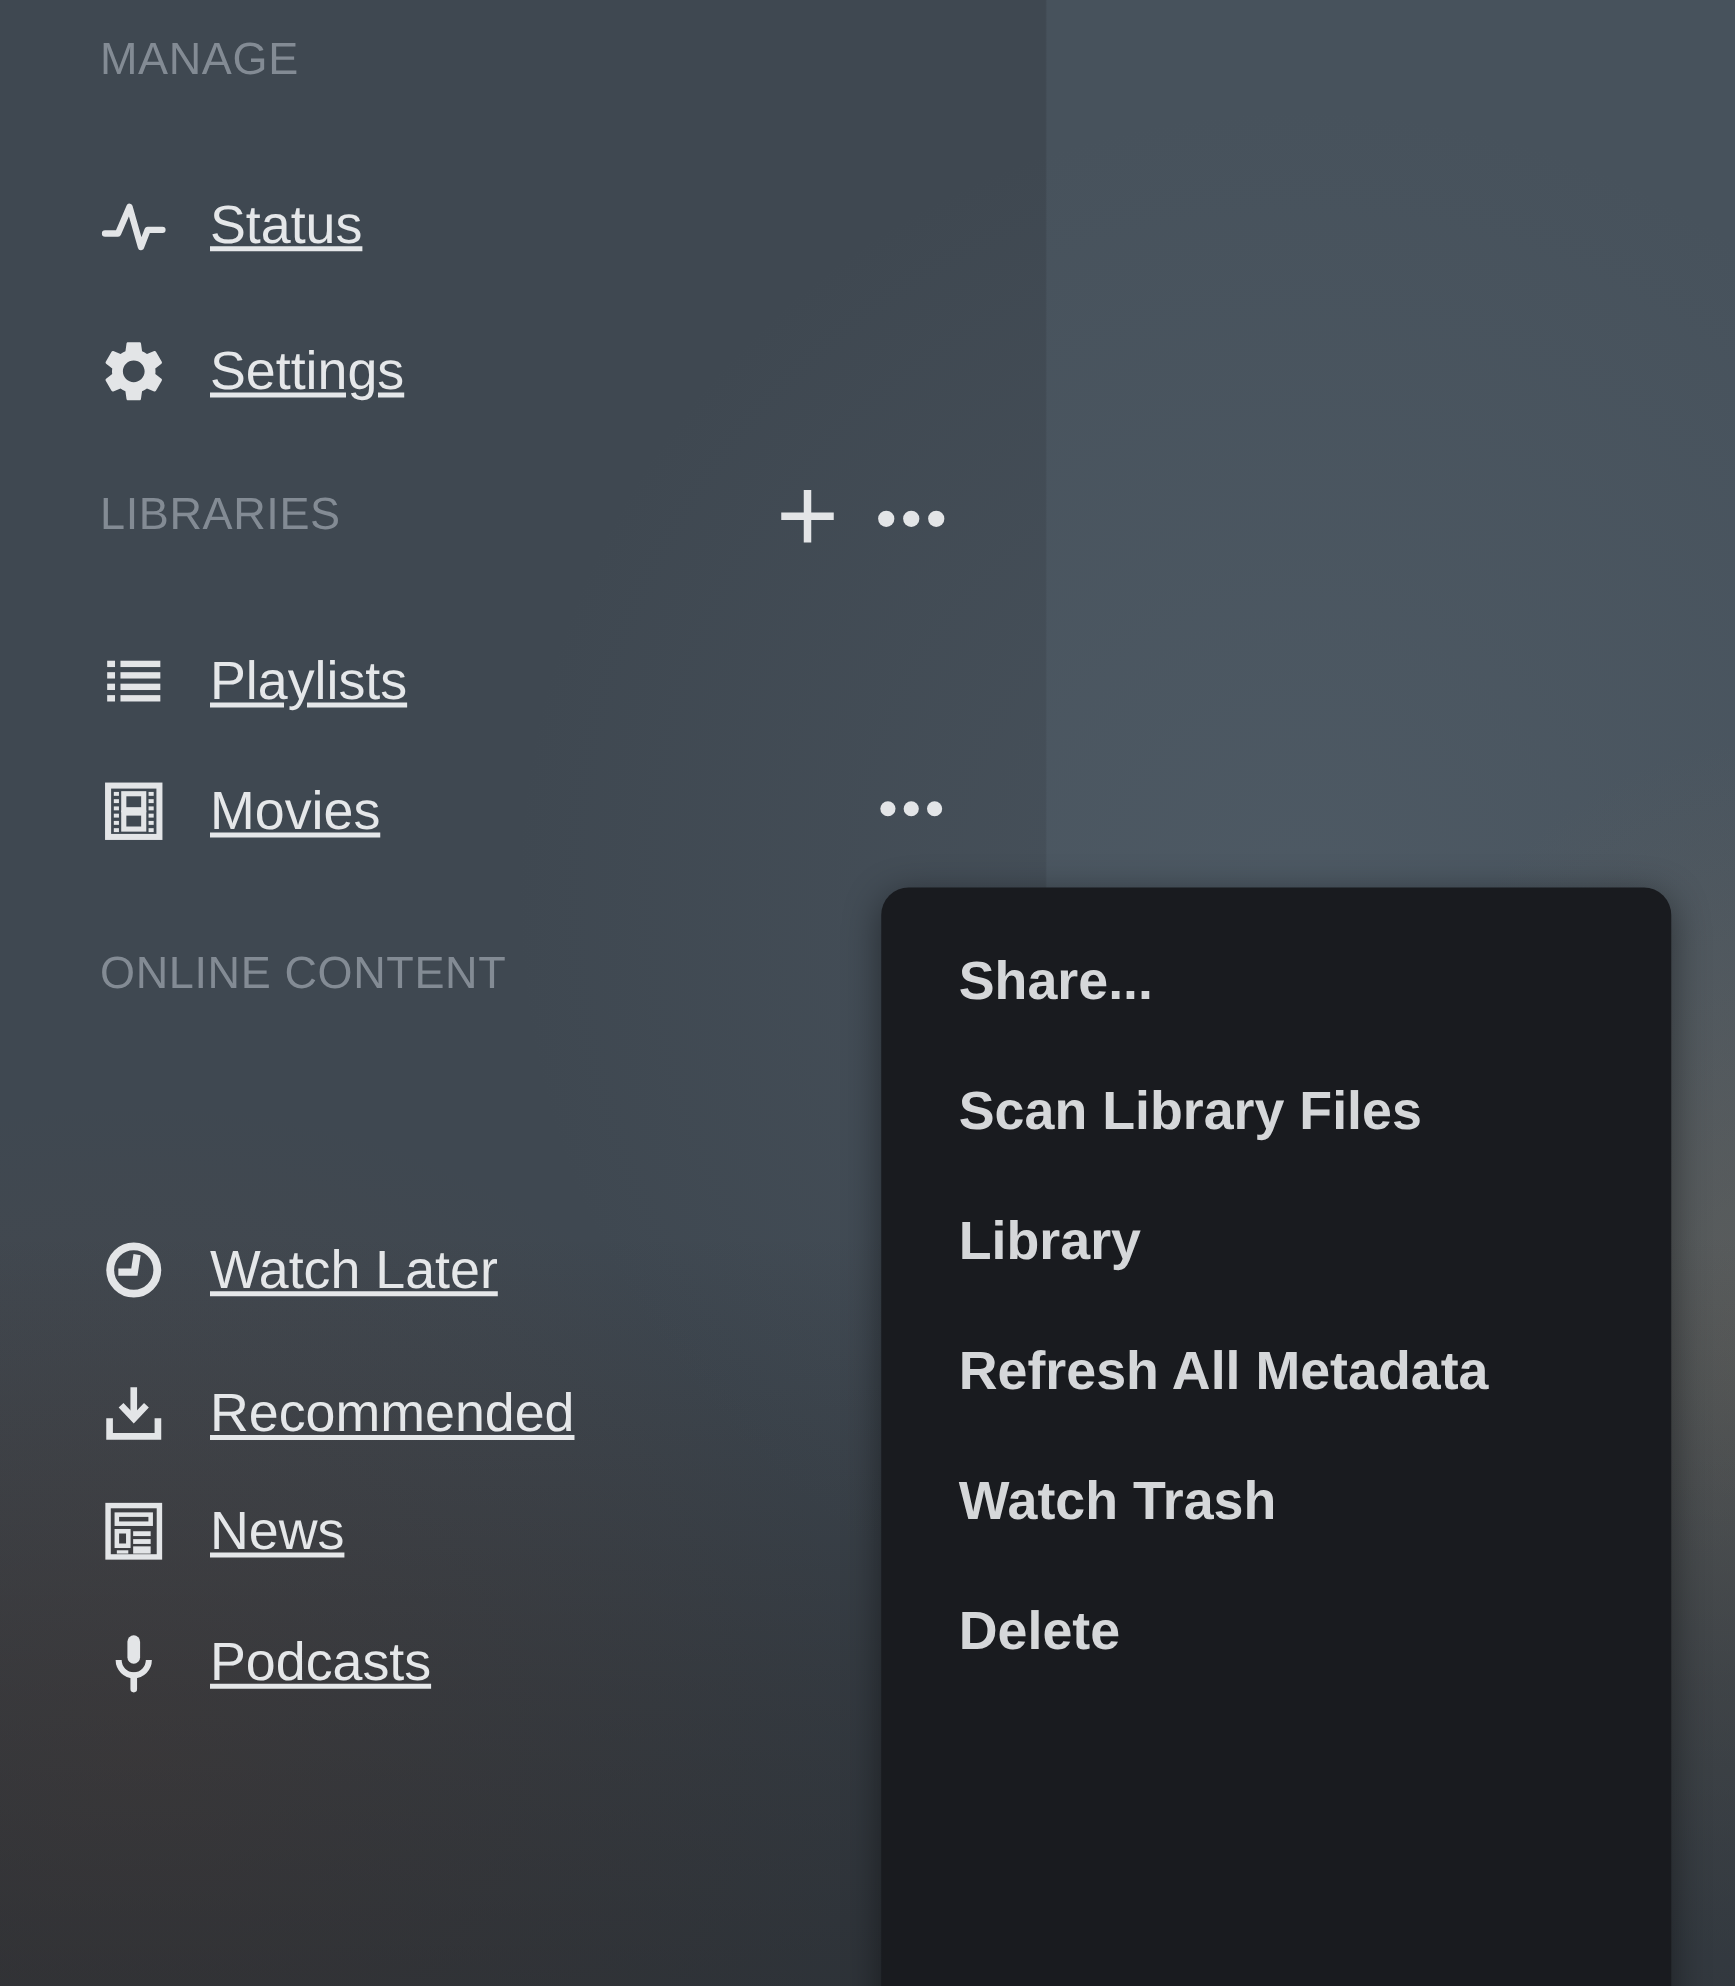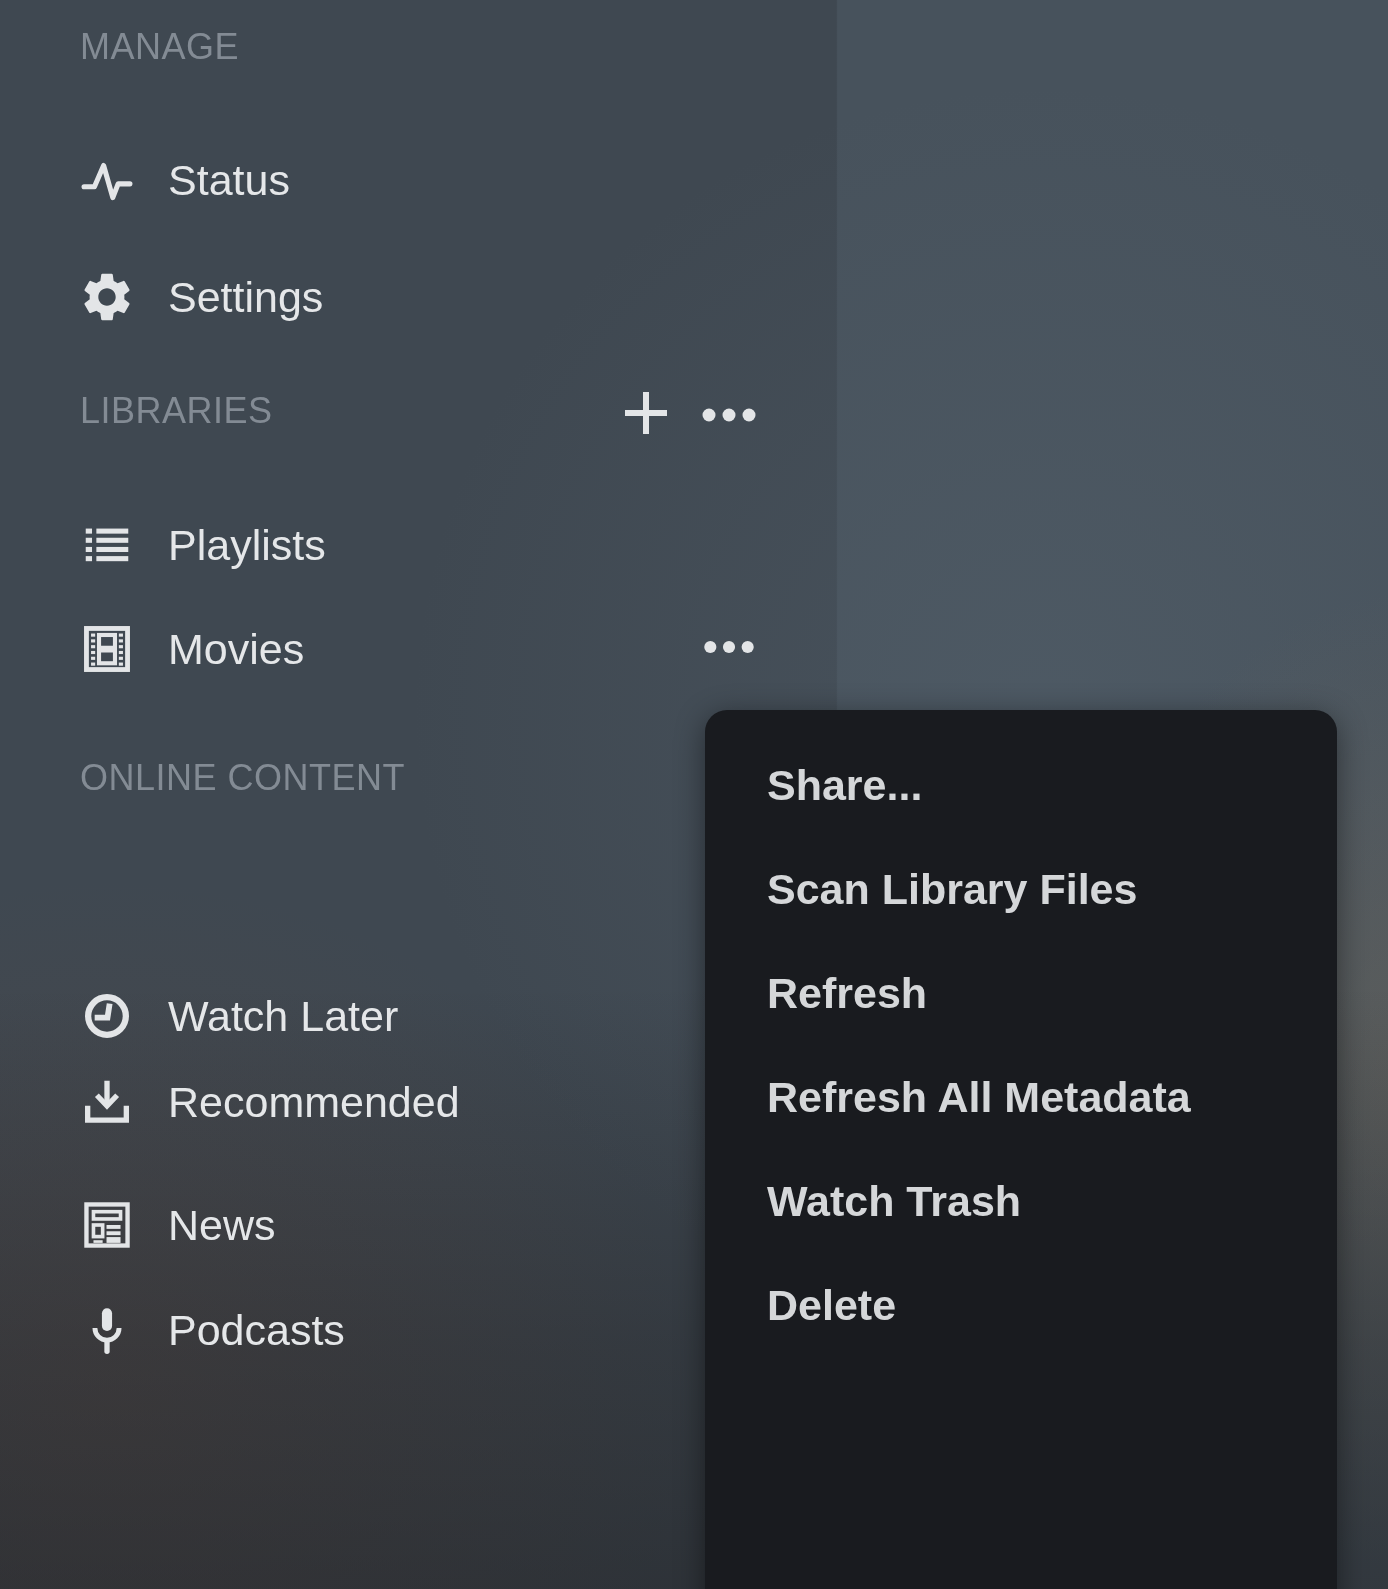--- a/index.html
+++ b/index.html
@@ -16,21 +16,21 @@
   .nav-header{
     position:absolute;left:80px;
     font-size:36px;font-weight:400;letter-spacing:0.5px;
     color:#838b94;
   }
   .nav-row{position:absolute;left:0;width:830px;height:64px;cursor:pointer;}
   .nav-row .icon{position:absolute;left:78px;top:3px;width:58px;height:58px;}
   .nav-row .icon svg{width:100%;height:100%;display:block;}
   .nav-row .label{
     position:absolute;left:168px;top:0;line-height:64px;
-    font-size:43px;color:#e5e7e9;white-space:nowrap;
+    font-size:43px;color:#e5e7e9;white-space:nowrap;text-decoration:underline;
   }
   .hdr-btn{position:absolute;width:60px;height:60px;cursor:pointer;}
   .hdr-btn svg{width:100%;height:100%;display:block;}
   .row-more{position:absolute;width:60px;height:56px;cursor:pointer;}
   .row-more svg{width:100%;height:100%;display:block;}
   .context-menu{
     position:absolute;left:705px;top:710px;width:632px;height:998px;
     background:#191b1f;border-radius:22px;box-sizing:border-box;
     padding-top:23px;box-shadow:0 6px 30px rgba(0,0,0,0.45);
   }
@@ -140,21 +140,21 @@
   <div class="nav-row" style="top:984px">
     <span class="icon">
       <svg viewBox="0 0 24 24">
         <circle class="st" stroke-width="2.6" cx="12" cy="12" r="7.8"></circle>
         <polyline class="st" stroke-width="2.4" points="13.1,6.9 12.2,12.7 6.9,12.7"></polyline>
       </svg>
     </span>
     <span class="label">Watch Later</span>
   </div>
 
-  <div class="nav-row" style="top:1070px">
+  <div class="nav-row" style="top:1099px">
     <span class="icon">
       <svg viewBox="0 0 24 24">
         <path class="st" stroke-width="2.2" d="M12 3.2 V13"></path>
         <polyline class="st" stroke-width="2.2" points="7.8,9.2 12,13.6 16.2,9.2"></polyline>
         <path class="st" stroke-width="2.2" d="M4 13.5 V19.5 H20 V13.5"></path>
       </svg>
     </span>
     <span class="label">Recommended</span>
   </div>
 
@@ -181,19 +181,19 @@
         <path class="st" stroke-width="2.2" stroke-linecap="round" d="M12 16.4 V20.8"></path>
       </svg>
     </span>
     <span class="label">Podcasts</span>
   </div>
 
 
   <div class="context-menu">
     <div class="menu-item">Share...</div>
     <div class="menu-item">Scan Library Files</div>
-    <div class="menu-item">Refresh</div>
+    <div class="menu-item">Library</div>
     <div class="menu-item">Refresh All Metadata</div>
     <div class="menu-item">Watch Trash</div>
     <div class="menu-item">Delete</div>
   </div>
 
 </div>
 
 </body></html>

